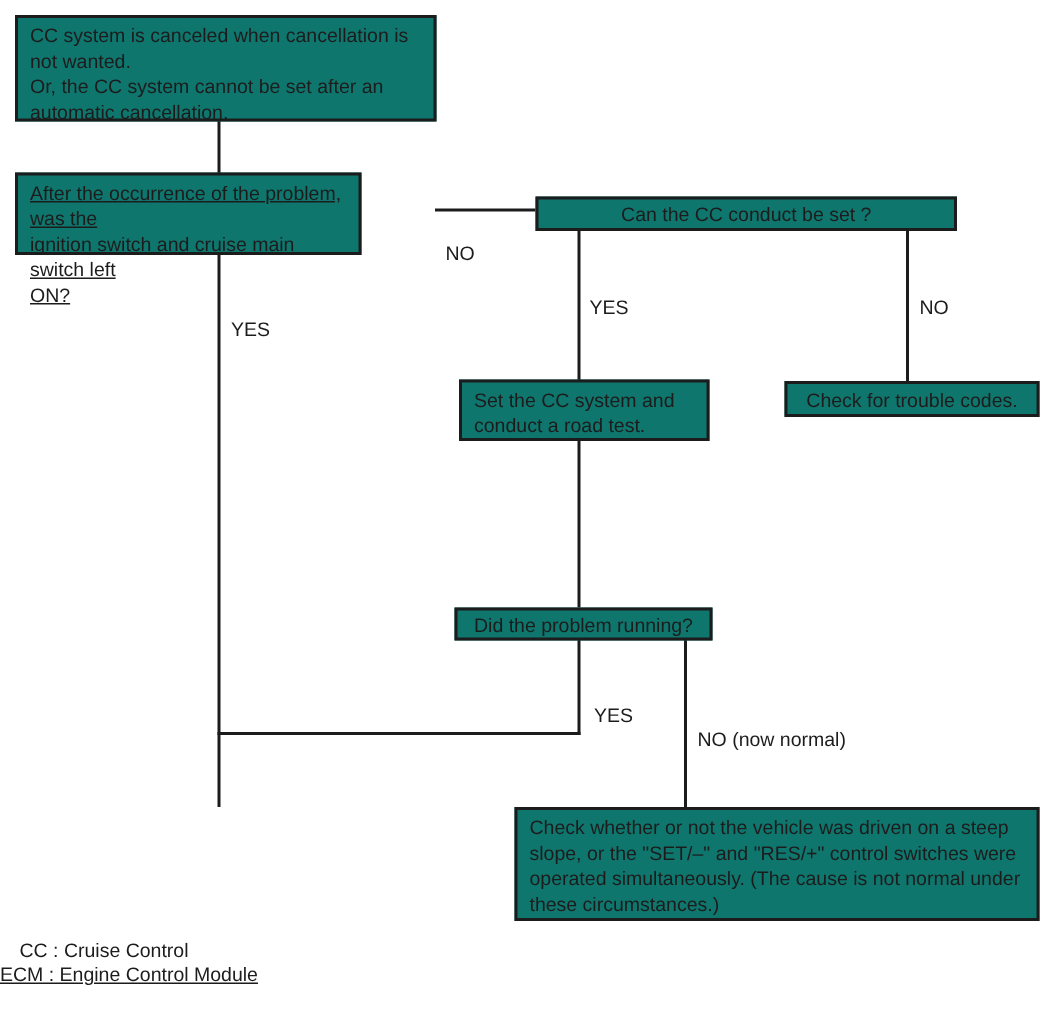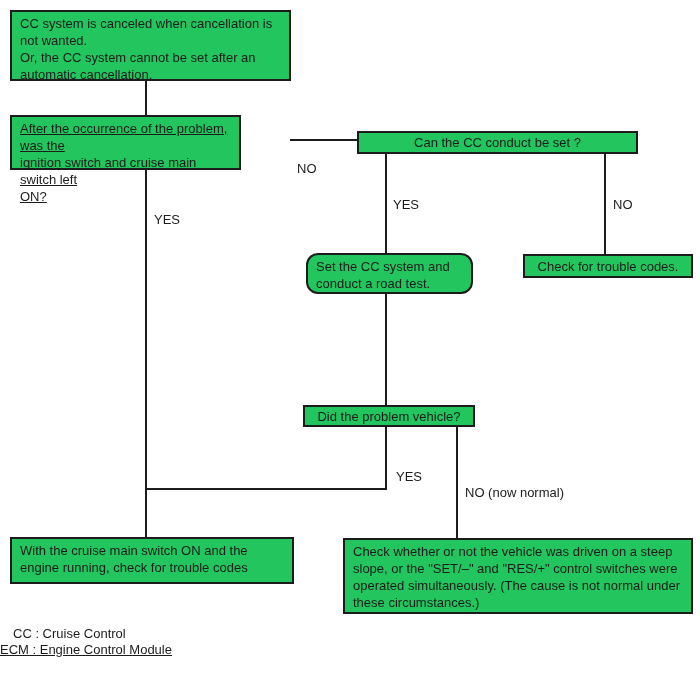--- a/index.html
+++ b/index.html
@@ -14,21 +14,21 @@
     background: #ffffff;
     font-family: "Liberation Sans", "DejaVu Sans", sans-serif;
     font-size: 13px;
     color: #1c1c1c;
     overflow: hidden;
   }
   .box {
     position: absolute;
     box-sizing: border-box;
     border: 2px solid #1c1c1c;
-    background: #22c55e;
+    background: #0f766e;
     line-height: 17px;
     white-space: pre-line;
   }
   .box.pad {
     padding: 3px 8px 0 8px;
   }
   .box.center {
     display: flex;
     align-items: center;
     justify-content: center;
@@ -70,29 +70,27 @@
 not wanted.
 Or, the CC system cannot be set after an
 automatic cancellation.</div>
 
   <div class="box pad" style="left:10px; top:115px; width:231px; height:55px;text-decoration:underline;">After the occurrence of the problem, was the
 ignition switch and cruise main switch left
 ON?</div>
 
   <div class="box center" style="left:357px; top:131px; width:281px; height:23px;">Can the CC conduct be set ?</div>
 
-  <div class="box pad" style="left:306px; top:253px; width:167px; height:41px;border-radius:12px;">Set the CC system and
+  <div class="box pad" style="left:306px; top:253px; width:167px; height:41px;">Set the CC system and
 conduct a road test.</div>
 
   <div class="box center" style="left:523px; top:254px; width:170px; height:24px;">Check for trouble codes.</div>
 
-  <div class="box center" style="left:303px; top:405px; width:172px; height:22px;">Did the problem vehicle?</div>
+  <div class="box center" style="left:303px; top:405px; width:172px; height:22px;">Did the problem running?</div>
 
-  <div class="box pad" style="left:10px; top:537px; width:284px; height:47px;">With the cruise main switch ON and the
-engine running, check for trouble codes</div>
 
   <div class="box pad" style="left:343px; top:538px; width:350px; height:76px;">Check whether or not the vehicle was driven on a steep
 slope, or the "SET/–" and "RES/+" control switches were
 operated simultaneously. (The cause is not normal under
 these circumstances.)</div>
 
   <div class="branch-label" style="left:297px; top:125px;">NO</div>
 
   <div class="branch-label" style="left:154px; top:176px;">YES</div>
 

